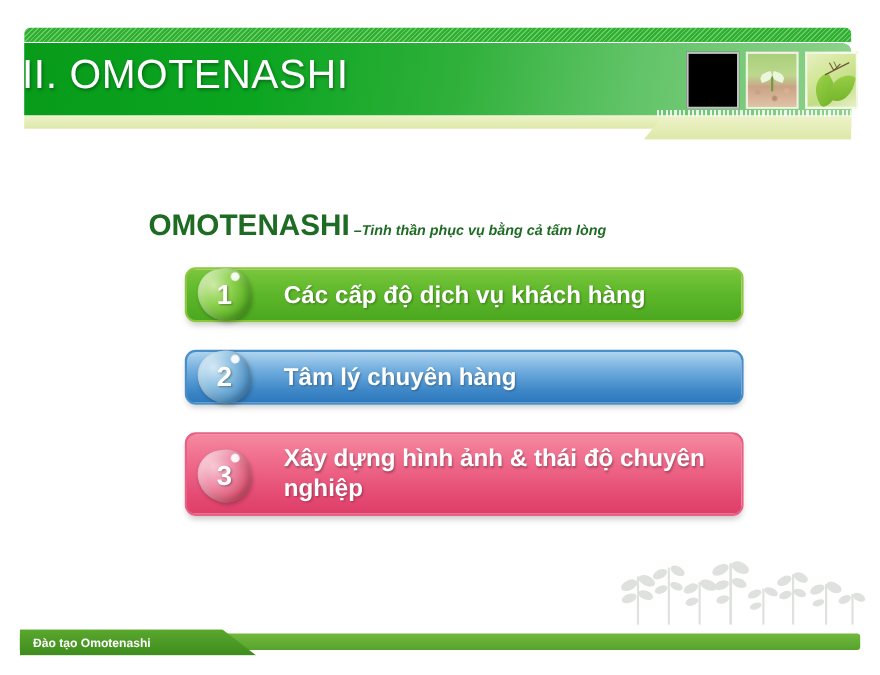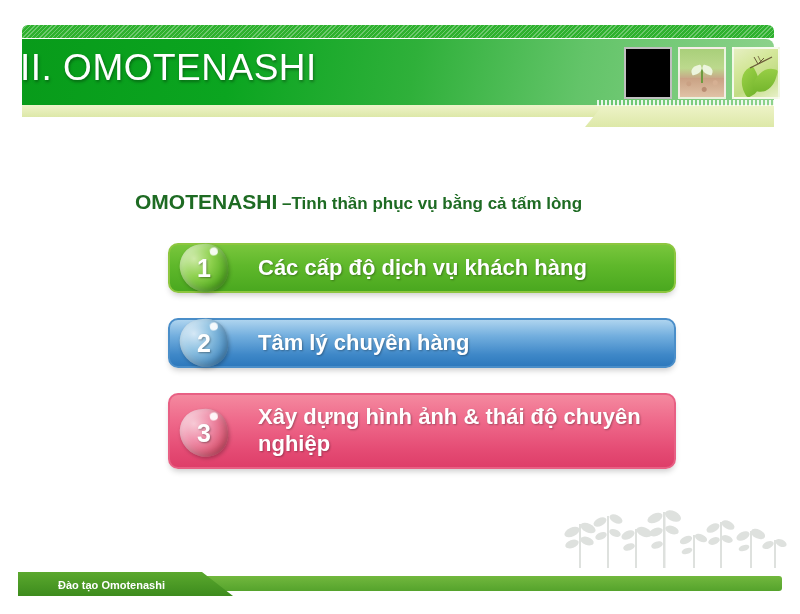--- a/index.html
+++ b/index.html
@@ -165,22 +165,22 @@
   
   .subtitle {
     position: absolute;
     left: 135px;
     top: 190px;
     font-size: 19px;
     font-weight: bold;
     color: #1e6b23;
     white-space: nowrap;
   }
-  .subtitle .lead { font-size: 21px; text-align: right; }
-  .subtitle .rest { font-size: 17px; }
+  .subtitle .lead { font-size: 27px; text-align: right; }
+  .subtitle .rest { font-size: 13px; font-style: italic; }
 
   
   .bar {
     position: absolute;
     left: 168px;
     width: 508px;
     box-sizing: border-box;
     border-radius: 10px;
     border: 2px solid;
     display: flex;
@@ -287,21 +287,20 @@
     clip-path: polygon(0 0, 184px 0, 215px 24px, 0 24px);
   }
   .footer-text {
     position: absolute;
     left: 30px;
     bottom: 23px;
     font-size: 11px;
     font-weight: bold;
     color: #ffffff;
     white-space: nowrap;
-    margin-left: 28px;
   }
 </style>
 </head>
 <body>
 
 <div class="slide">
 
   <div class="header-stripe"></div>
 
   <div class="header-band"></div>

